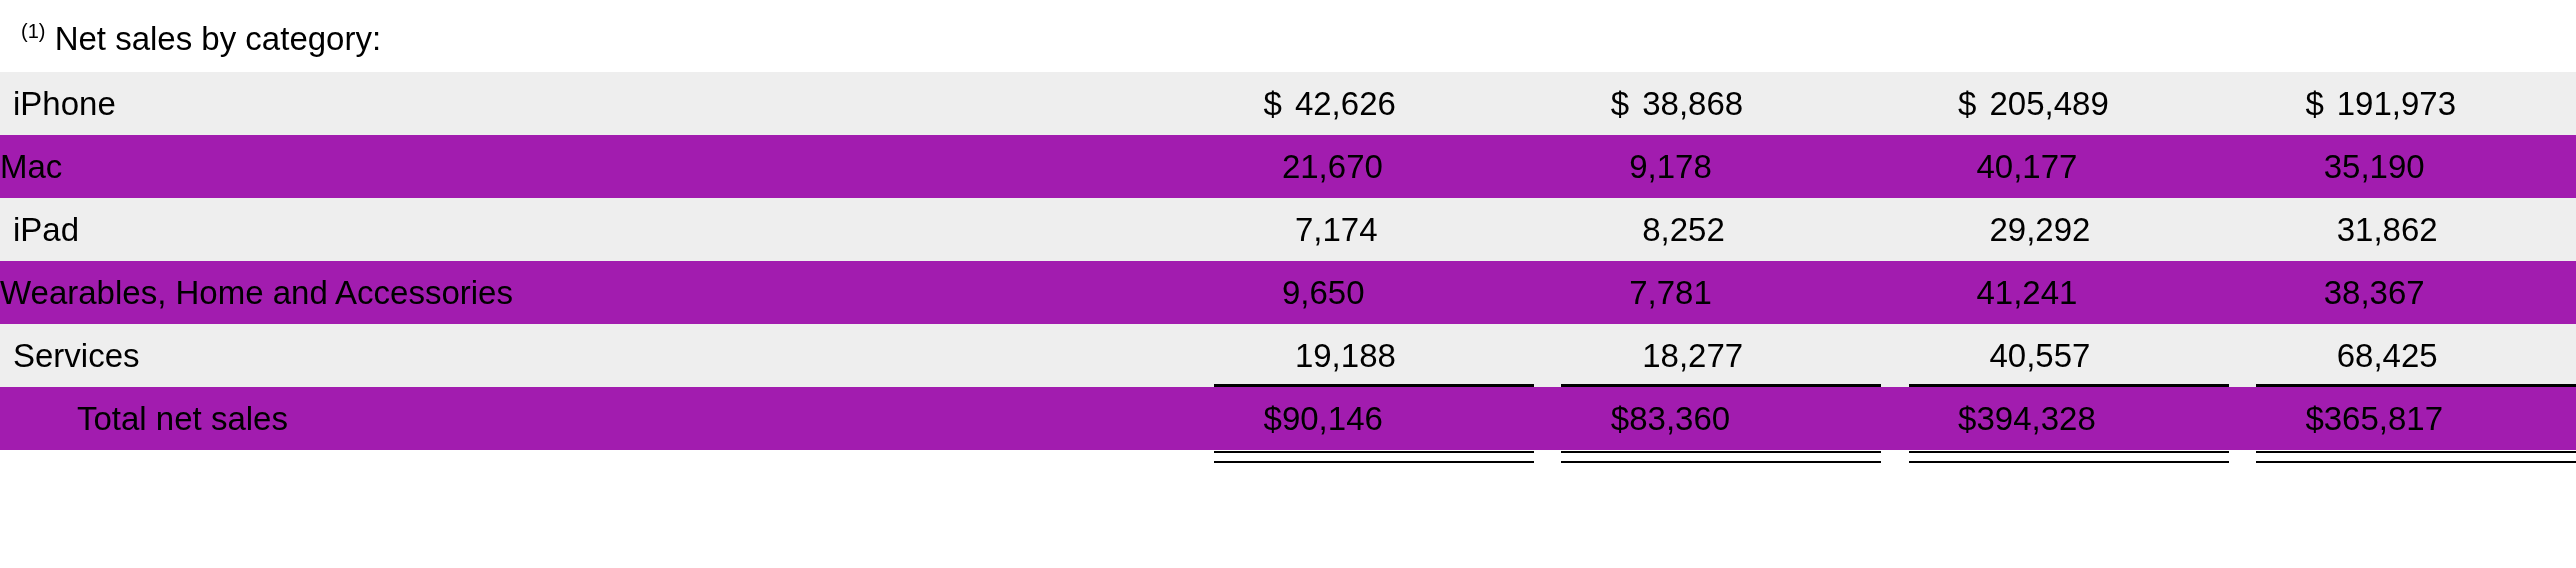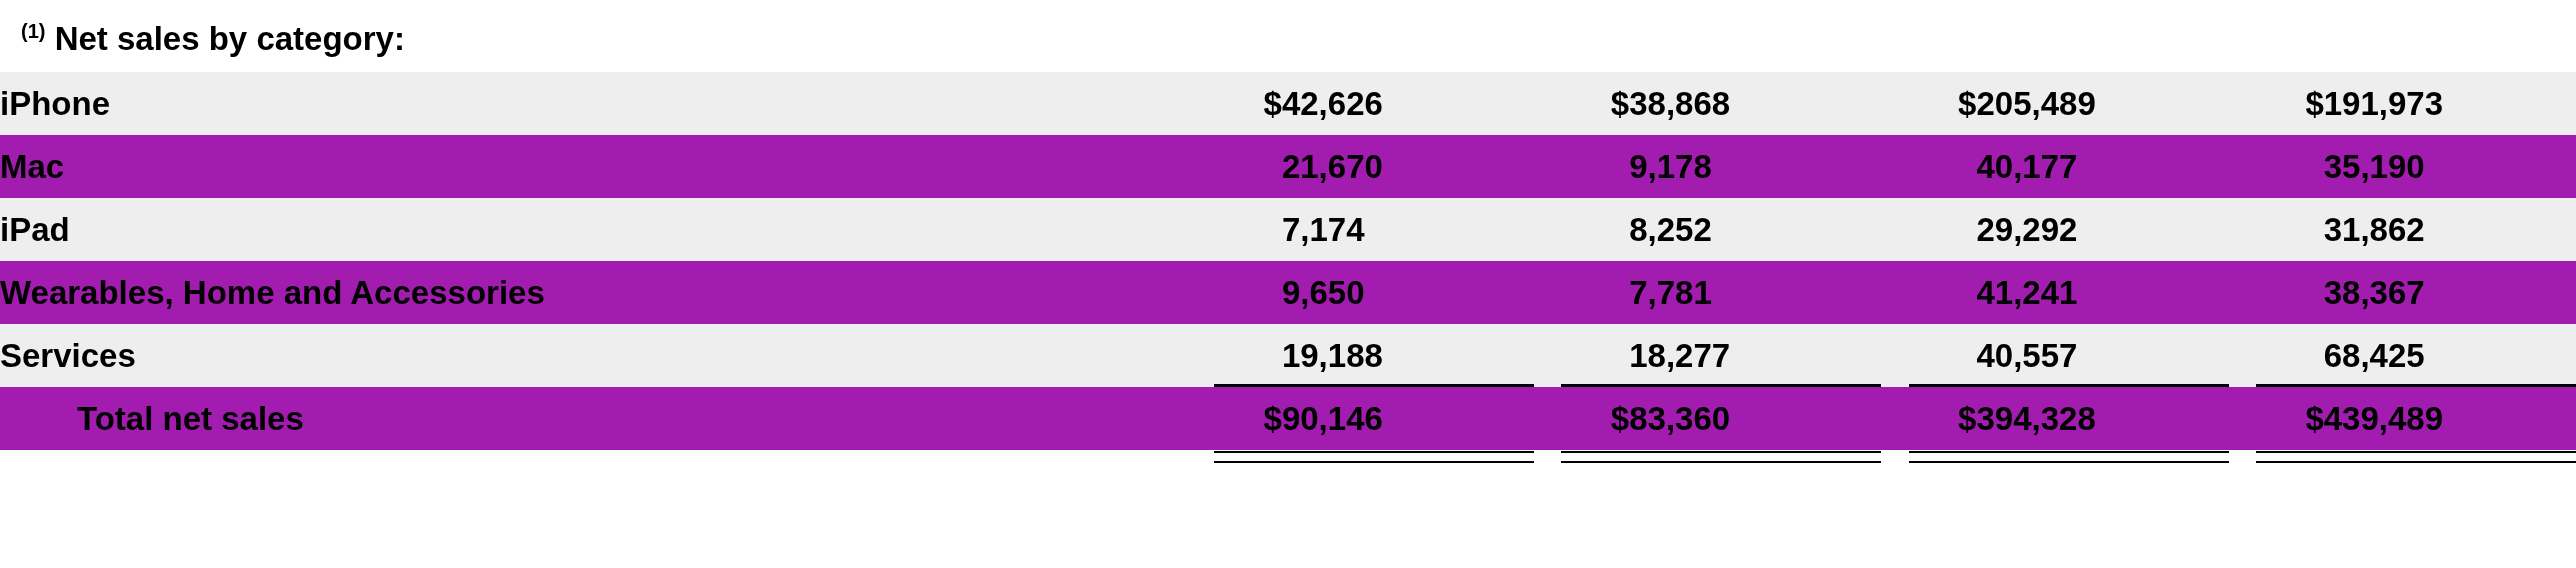--- a/index.html
+++ b/index.html
@@ -11,21 +11,20 @@
     width: 2576px;
     height: 569px;
     font-family: "Liberation Sans", sans-serif;
     color: #000000;
     overflow: hidden;
   }
   .sheet {
     width: 2334px;
     padding-top: 13.4px;
     box-sizing: border-box;
-    font-weight: bold;
   }
   .note-line {
     font-size: 33px;
     line-height: 1.2;
     padding: 5.7px 0 13.4px 21px;
     white-space: nowrap;
   }
   .note-line sup {
     font-size: 20px;
     vertical-align: super;
@@ -39,20 +38,21 @@
   }
   table.fin td {
     padding: 0;
     vertical-align: bottom;
     height: 63px;
     line-height: 63px;
     white-space: nowrap;
   }
   tr.shaded td {
     background: #eeeeee;
+    padding-left: 13px;
   }
   tr.plain td {
     background: #a21caf;
     margin-top: 38px;
   }
   
   col.c-label   { width: 1199px; }
   col.c-sym     { width: 67px; }
   col.c-num     { width: 249px; }
   col.c-gap     { width: 27px; }
@@ -206,21 +206,21 @@
         <td class="sym">$</td>
         <td class="num">90,146</td>
         <td class="gap"></td>
         <td class="sym">$</td>
         <td class="num">83,360</td>
         <td class="gap"></td>
         <td class="sym">$</td>
         <td class="num">394,328</td>
         <td class="gap"></td>
         <td class="sym">$</td>
-        <td class="num">439,489</td>
+        <td class="num">365,817</td>
       </tr>
 
       <tr class="spacer-row">
         <td colspan="12"></td>
       </tr>
     </tbody>
   </table>
 </div>
 
 

